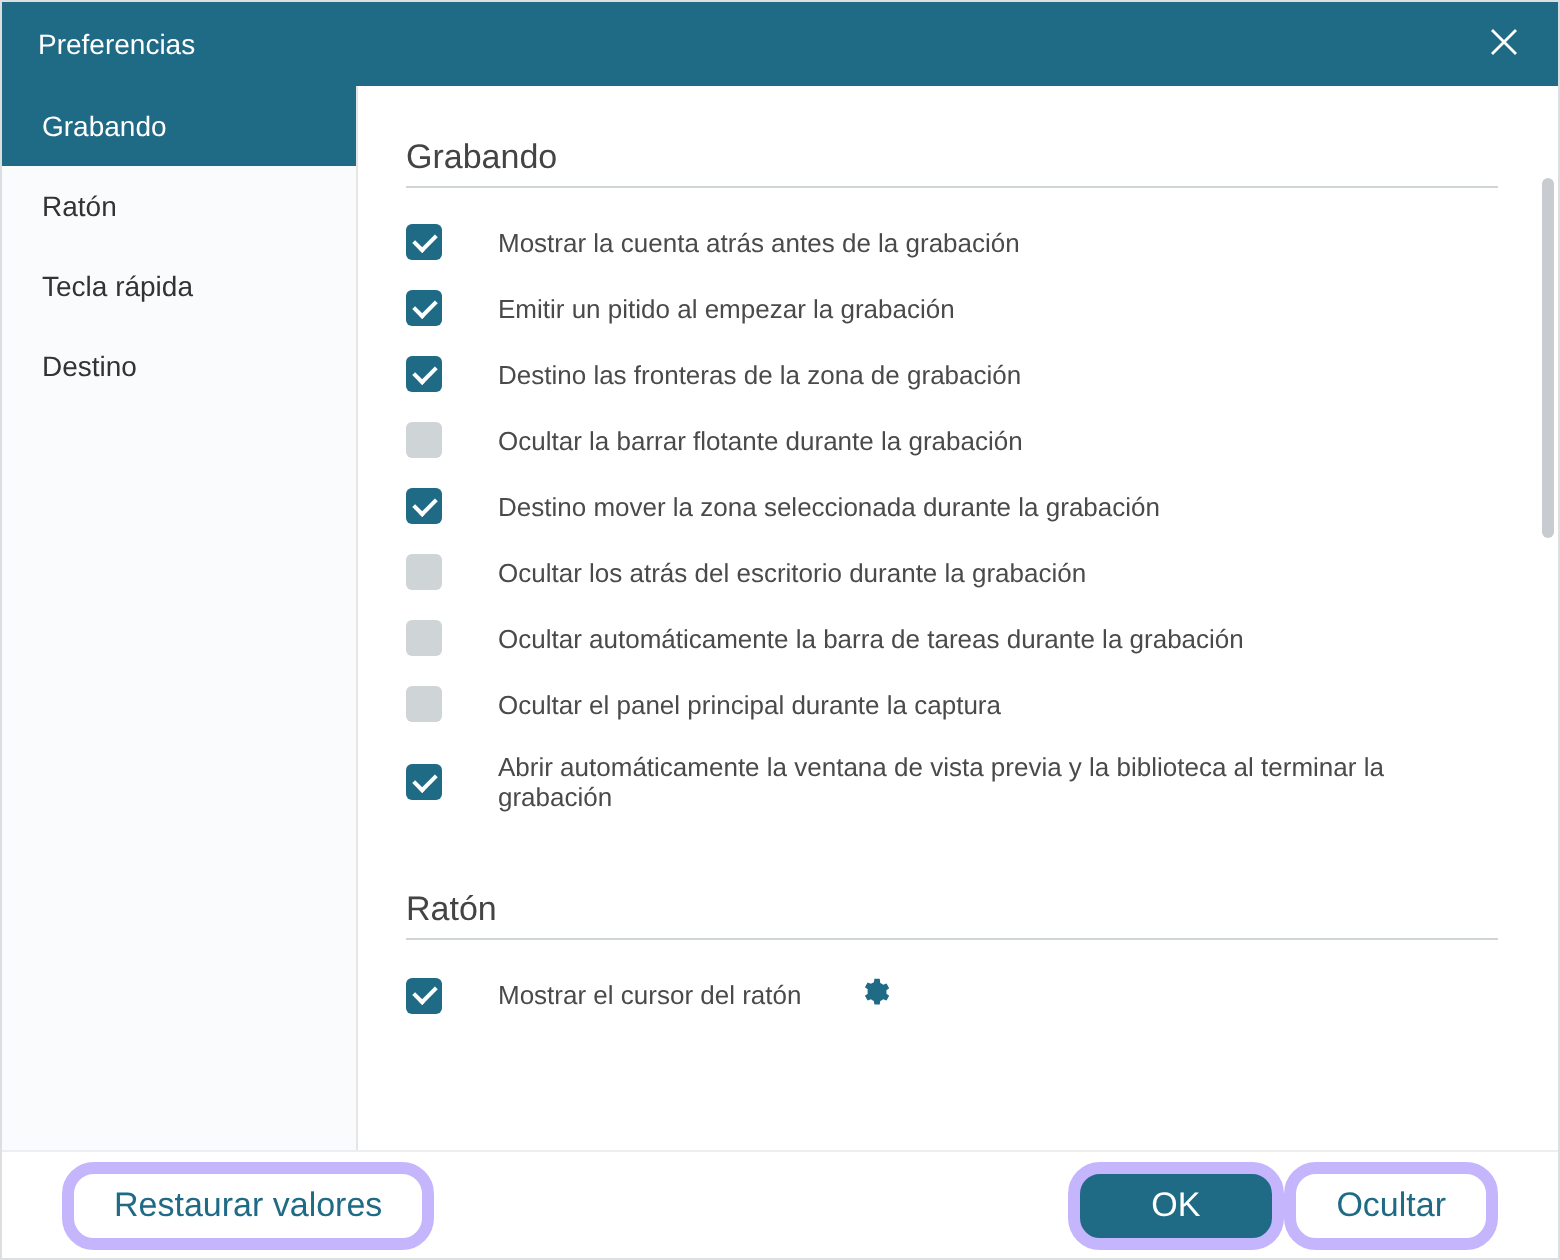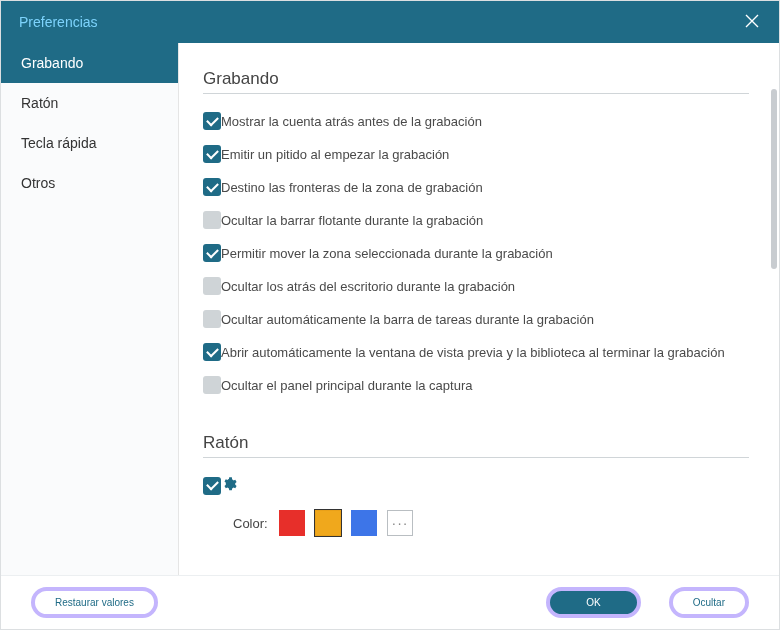--- a/index.html
+++ b/index.html
@@ -14,21 +14,21 @@
     overflow: hidden;
     border: 1px solid #dcdfe1;
   }
   .header {
     background: #1f6b86;
     height: 42px;
     display: flex;
     align-items: center;
     justify-content: space-between;
     padding: 0 18px;
-    color: #7dd3fc;
+    color: #ffffff;
   }
   .header-title { font-size: 14px; }
   .close-icon { cursor: pointer; }
   .close-icon svg { stroke: #fff; stroke-width: 1.4; }
   .body {
     display: flex;
     height: calc(100% - 42px - 54px);
     justify-content: flex-end;
   }
   .sidebar {
@@ -66,21 +66,21 @@
   .section-title {
     font-size: 17px;
     color: #444;
     padding-bottom: 4px;
     border-bottom: 1px solid #d0d5d8;
     margin: 6px 0 18px 0;
   }
   .option-row {
     display: flex;
     align-items: center;
-    gap: 0;
+    gap: 28px;
     margin-bottom: 15px;
     color: #4a4a4a;
   }
   .checkbox {
     width: 18px; height: 18px;
     border-radius: 3px;
     display: flex; align-items: center; justify-content: center;
     flex-shrink: 0;
     cursor: pointer;
   }
@@ -117,53 +117,53 @@
     display: flex;
     align-items: center;
     justify-content: space-between;
     padding: 0 30px;
     border-top: 1px solid #eceff1;
     background: #fff;
   }
   .btn {
     border-radius: 16px;
     padding: 6px 20px;
-    font-size: 10px;
-    cursor: pointer;
-    border: 4px solid #c4b5fd;
+    font-size: 17px;
+    cursor: pointer;
+    border: 6px solid #c4b5fd;
     background: #fff;
     color: #1f6b86;
   }
   .btn.primary {
     background: #1f6b86;
     color: #fff;
     padding: 6px 36px;
   }
-  .footer-right { display:flex; gap:28px; }
+  .footer-right { display:flex; gap:0; }
   
   .content-wrap::-webkit-scrollbar { width:0; }
 </style>
 </head>
 <body>
 
 <div class="header">
   <span class="header-title">Preferencias</span>
   <span class="close-icon">
     <svg width="18" height="18" viewBox="0 0 18 18">
         <path d="M3 3 L15 15 M15 3 L3 15"></path>
       </svg>
   </span>
 </div>
 
 <div class="body">
   <nav class="sidebar">
     <div class="sidebar-item active"><span>Grabando</span></div>
     <div class="sidebar-item"><span>Ratón</span></div>
     <div class="sidebar-item"><span>Tecla rápida</span></div>
-    <div class="sidebar-item"><span>Otros</span></div>
+    <div class="sidebar-item"><span>Destino</span></div>
   </nav>
 
   <div class="content-wrap">
     <div class="scrollbar-fake"></div>
 
     <div class="section-title">Grabando</div>
 
     <div class="option-row">
       <span class="checkbox on"></span>
       <span>Mostrar la cuenta atrás antes de la grabación</span>
@@ -175,56 +175,50 @@
     <div class="option-row">
       <span class="checkbox on"></span>
       <span>Destino las fronteras de la zona de grabación</span>
     </div>
     <div class="option-row">
       <span class="checkbox off"></span>
       <span>Ocultar la barrar flotante durante la grabación</span>
     </div>
     <div class="option-row">
       <span class="checkbox on"></span>
-      <span>Permitir mover la zona seleccionada durante la grabación</span>
+      <span>Destino mover la zona seleccionada durante la grabación</span>
     </div>
     <div class="option-row">
       <span class="checkbox off"></span>
       <span>Ocultar los atrás del escritorio durante la grabación</span>
     </div>
     <div class="option-row">
       <span class="checkbox off"></span>
       <span>Ocultar automáticamente la barra de tareas durante la grabación</span>
     </div>
     <div class="option-row">
+      <span class="checkbox off"></span>
+      <span>Ocultar el panel principal durante la captura</span>
+    </div>
+    <div class="option-row">
       <span class="checkbox on"></span>
       <span>Abrir automáticamente la ventana de vista previa y la biblioteca al terminar la grabación</span>
-    </div>
-    <div class="option-row">
-      <span class="checkbox off"></span>
-      <span>Ocultar el panel principal durante la captura</span>
     </div>
 
     <div style="height:18px"></div>
     <div class="section-title">Ratón</div>
 
     <div class="option-row">
       <span class="checkbox on"></span>
+      <span>Mostrar el cursor del ratón</span>
       <span class="gear-icon">
         <svg width="16" height="16" viewBox="0 0 24 24" fill="currentColor">
             <path d="M12 8a4 4 0 1 0 0 8 4 4 0 0 0 0-8zm9.4 4a7.4 7.4 0 0 0-.1-1.3l2.1-1.6-2-3.5-2.5 1a7.5 7.5 0 0 0-2.2-1.3L16.3 2h-4l-.4 2.6a7.5 7.5 0 0 0-2.2 1.3l-2.5-1-2 3.5 2.1 1.6A7.4 7.4 0 0 0 7.2 12c0 .4 0 .9.1 1.3l-2.1 1.6 2 3.5 2.5-1a7.5 7.5 0 0 0 2.2 1.3l.4 2.6h4l.4-2.6a7.5 7.5 0 0 0 2.2-1.3l2.5 1 2-3.5-2.1-1.6c.1-.4.1-.9.1-1.3z"></path>
           </svg>
       </span>
-    </div>
-    <div class="colors">
-      <span class="color-label">Color:</span>
-      <span class="swatch red"></span>
-      <span class="swatch yellow"></span>
-      <span class="swatch blue"></span>
-      <span class="swatch more">···</span>
     </div>
 
   </div>
 </div>
 
 <div class="footer">
   <button class="btn">Restaurar valores</button>
   <div class="footer-right">
     <button class="btn primary">OK</button>
     <button class="btn">Ocultar</button>

